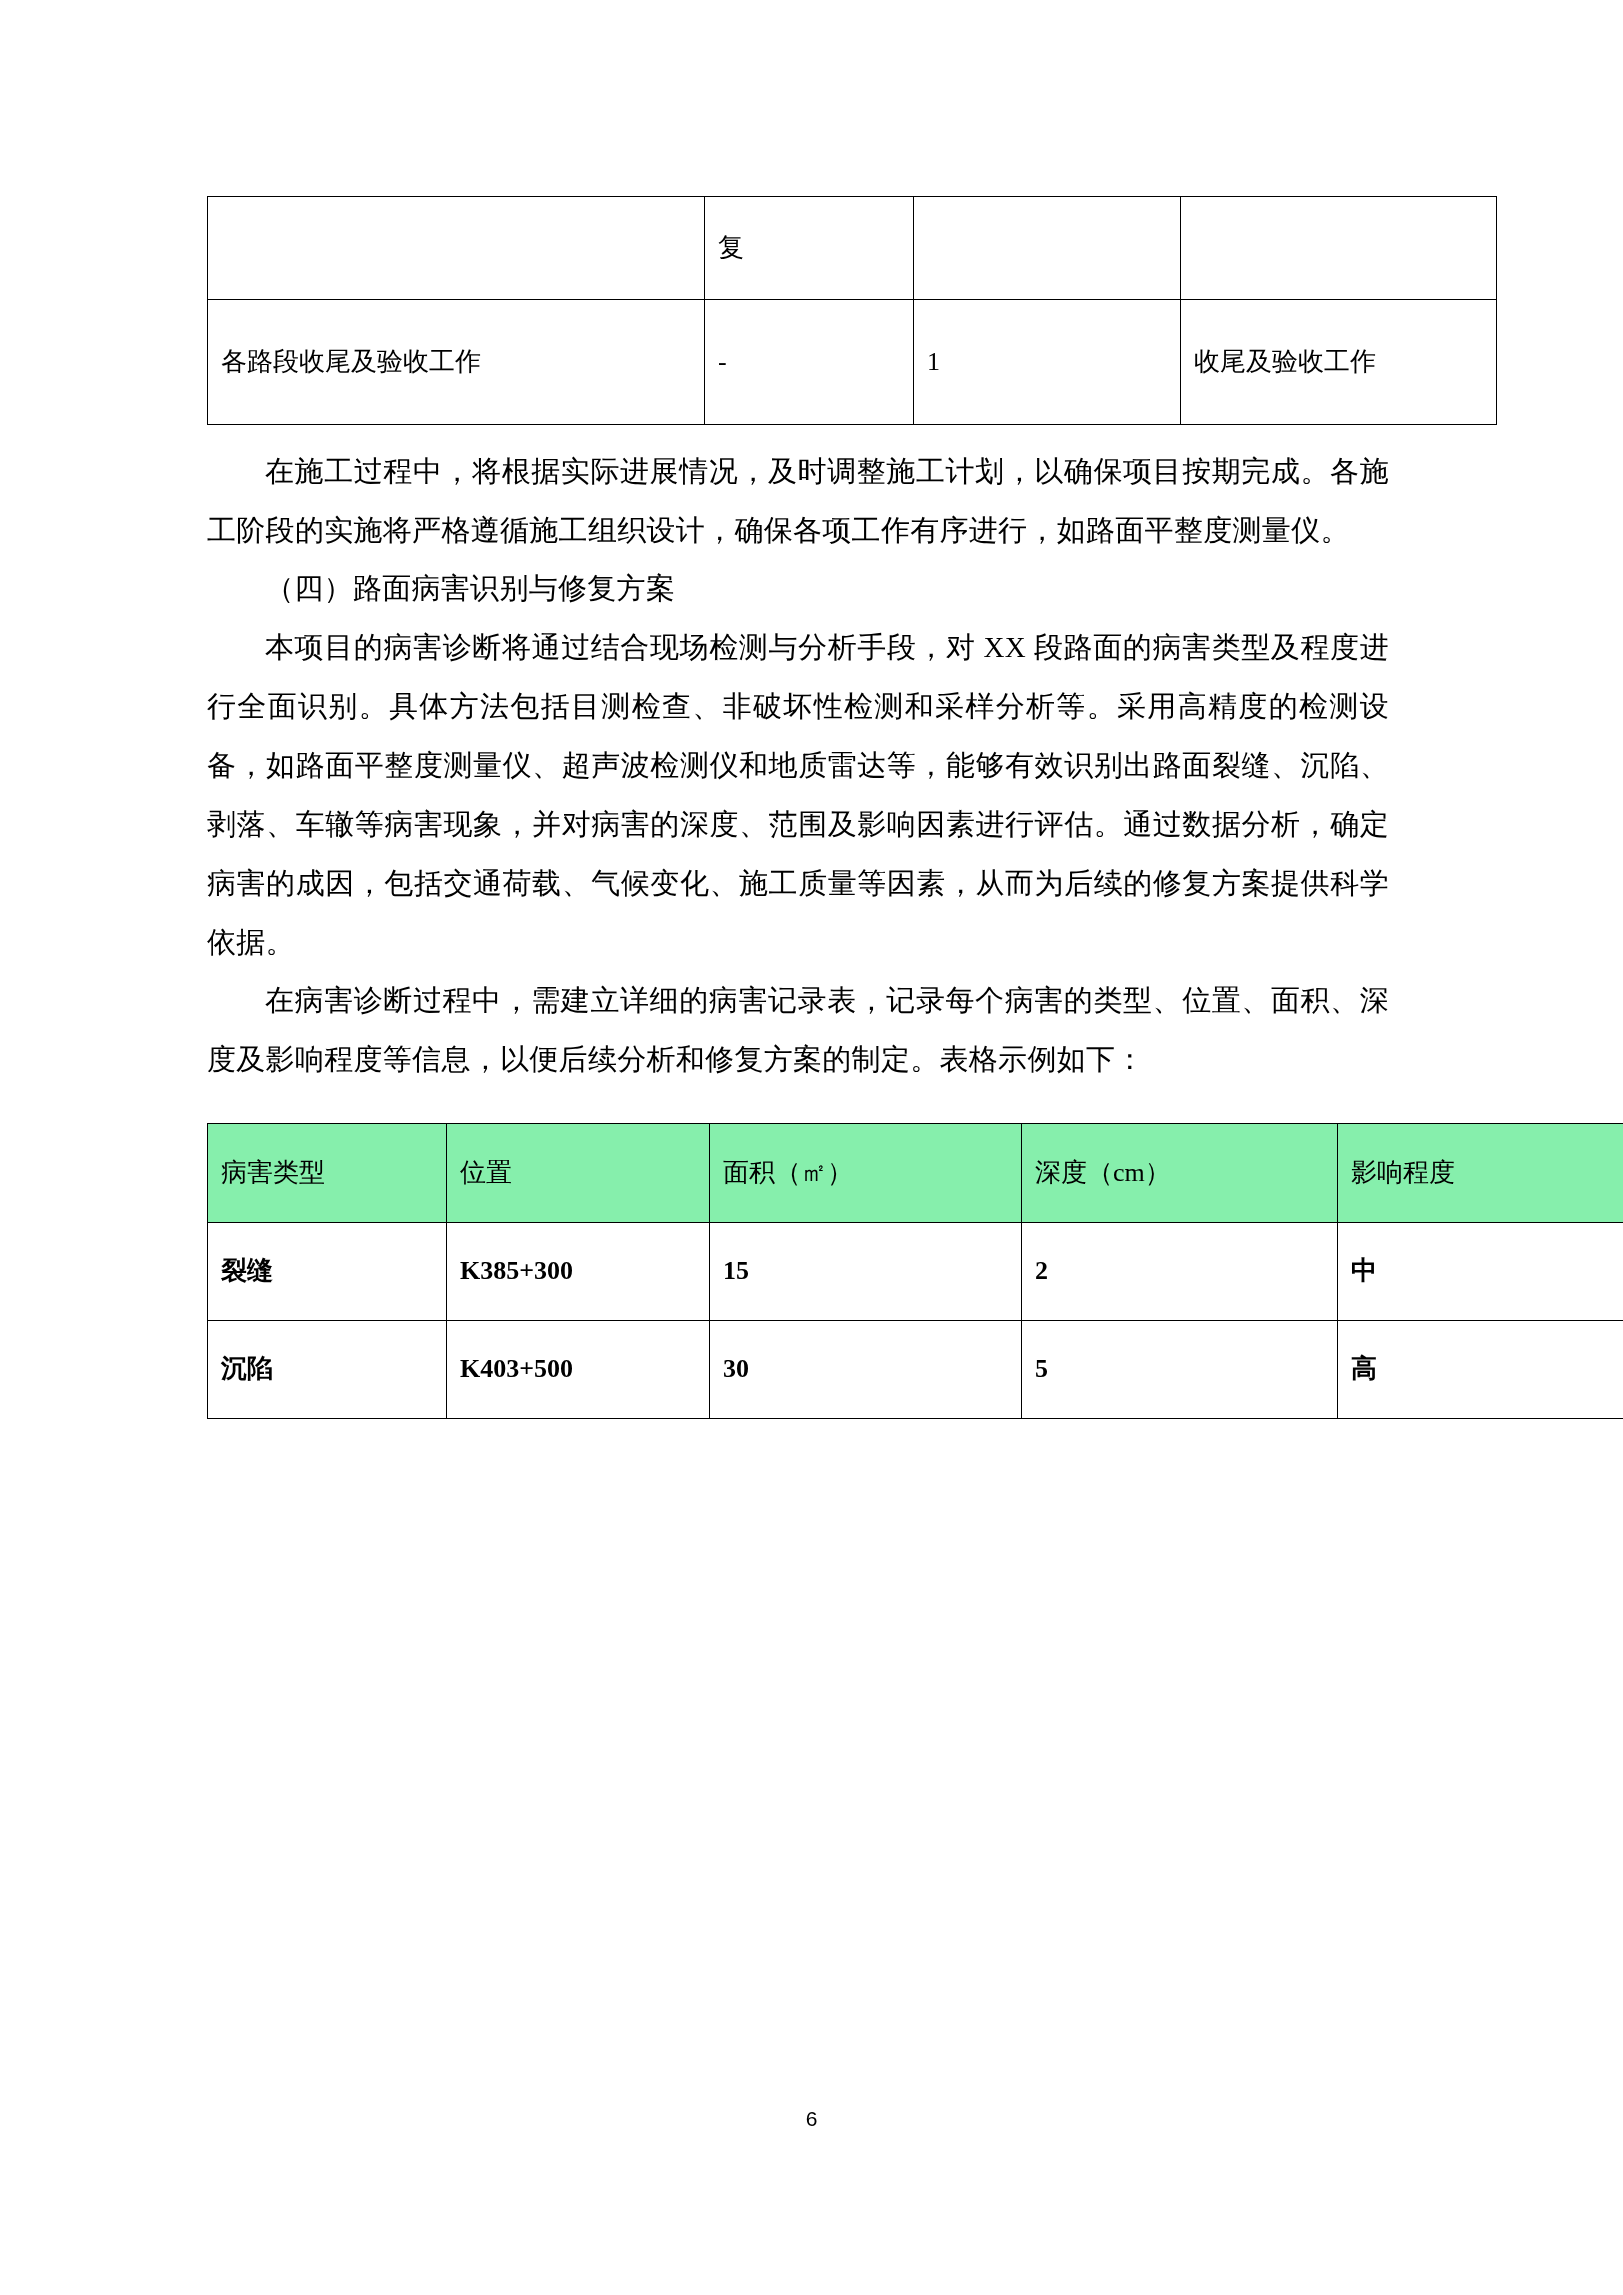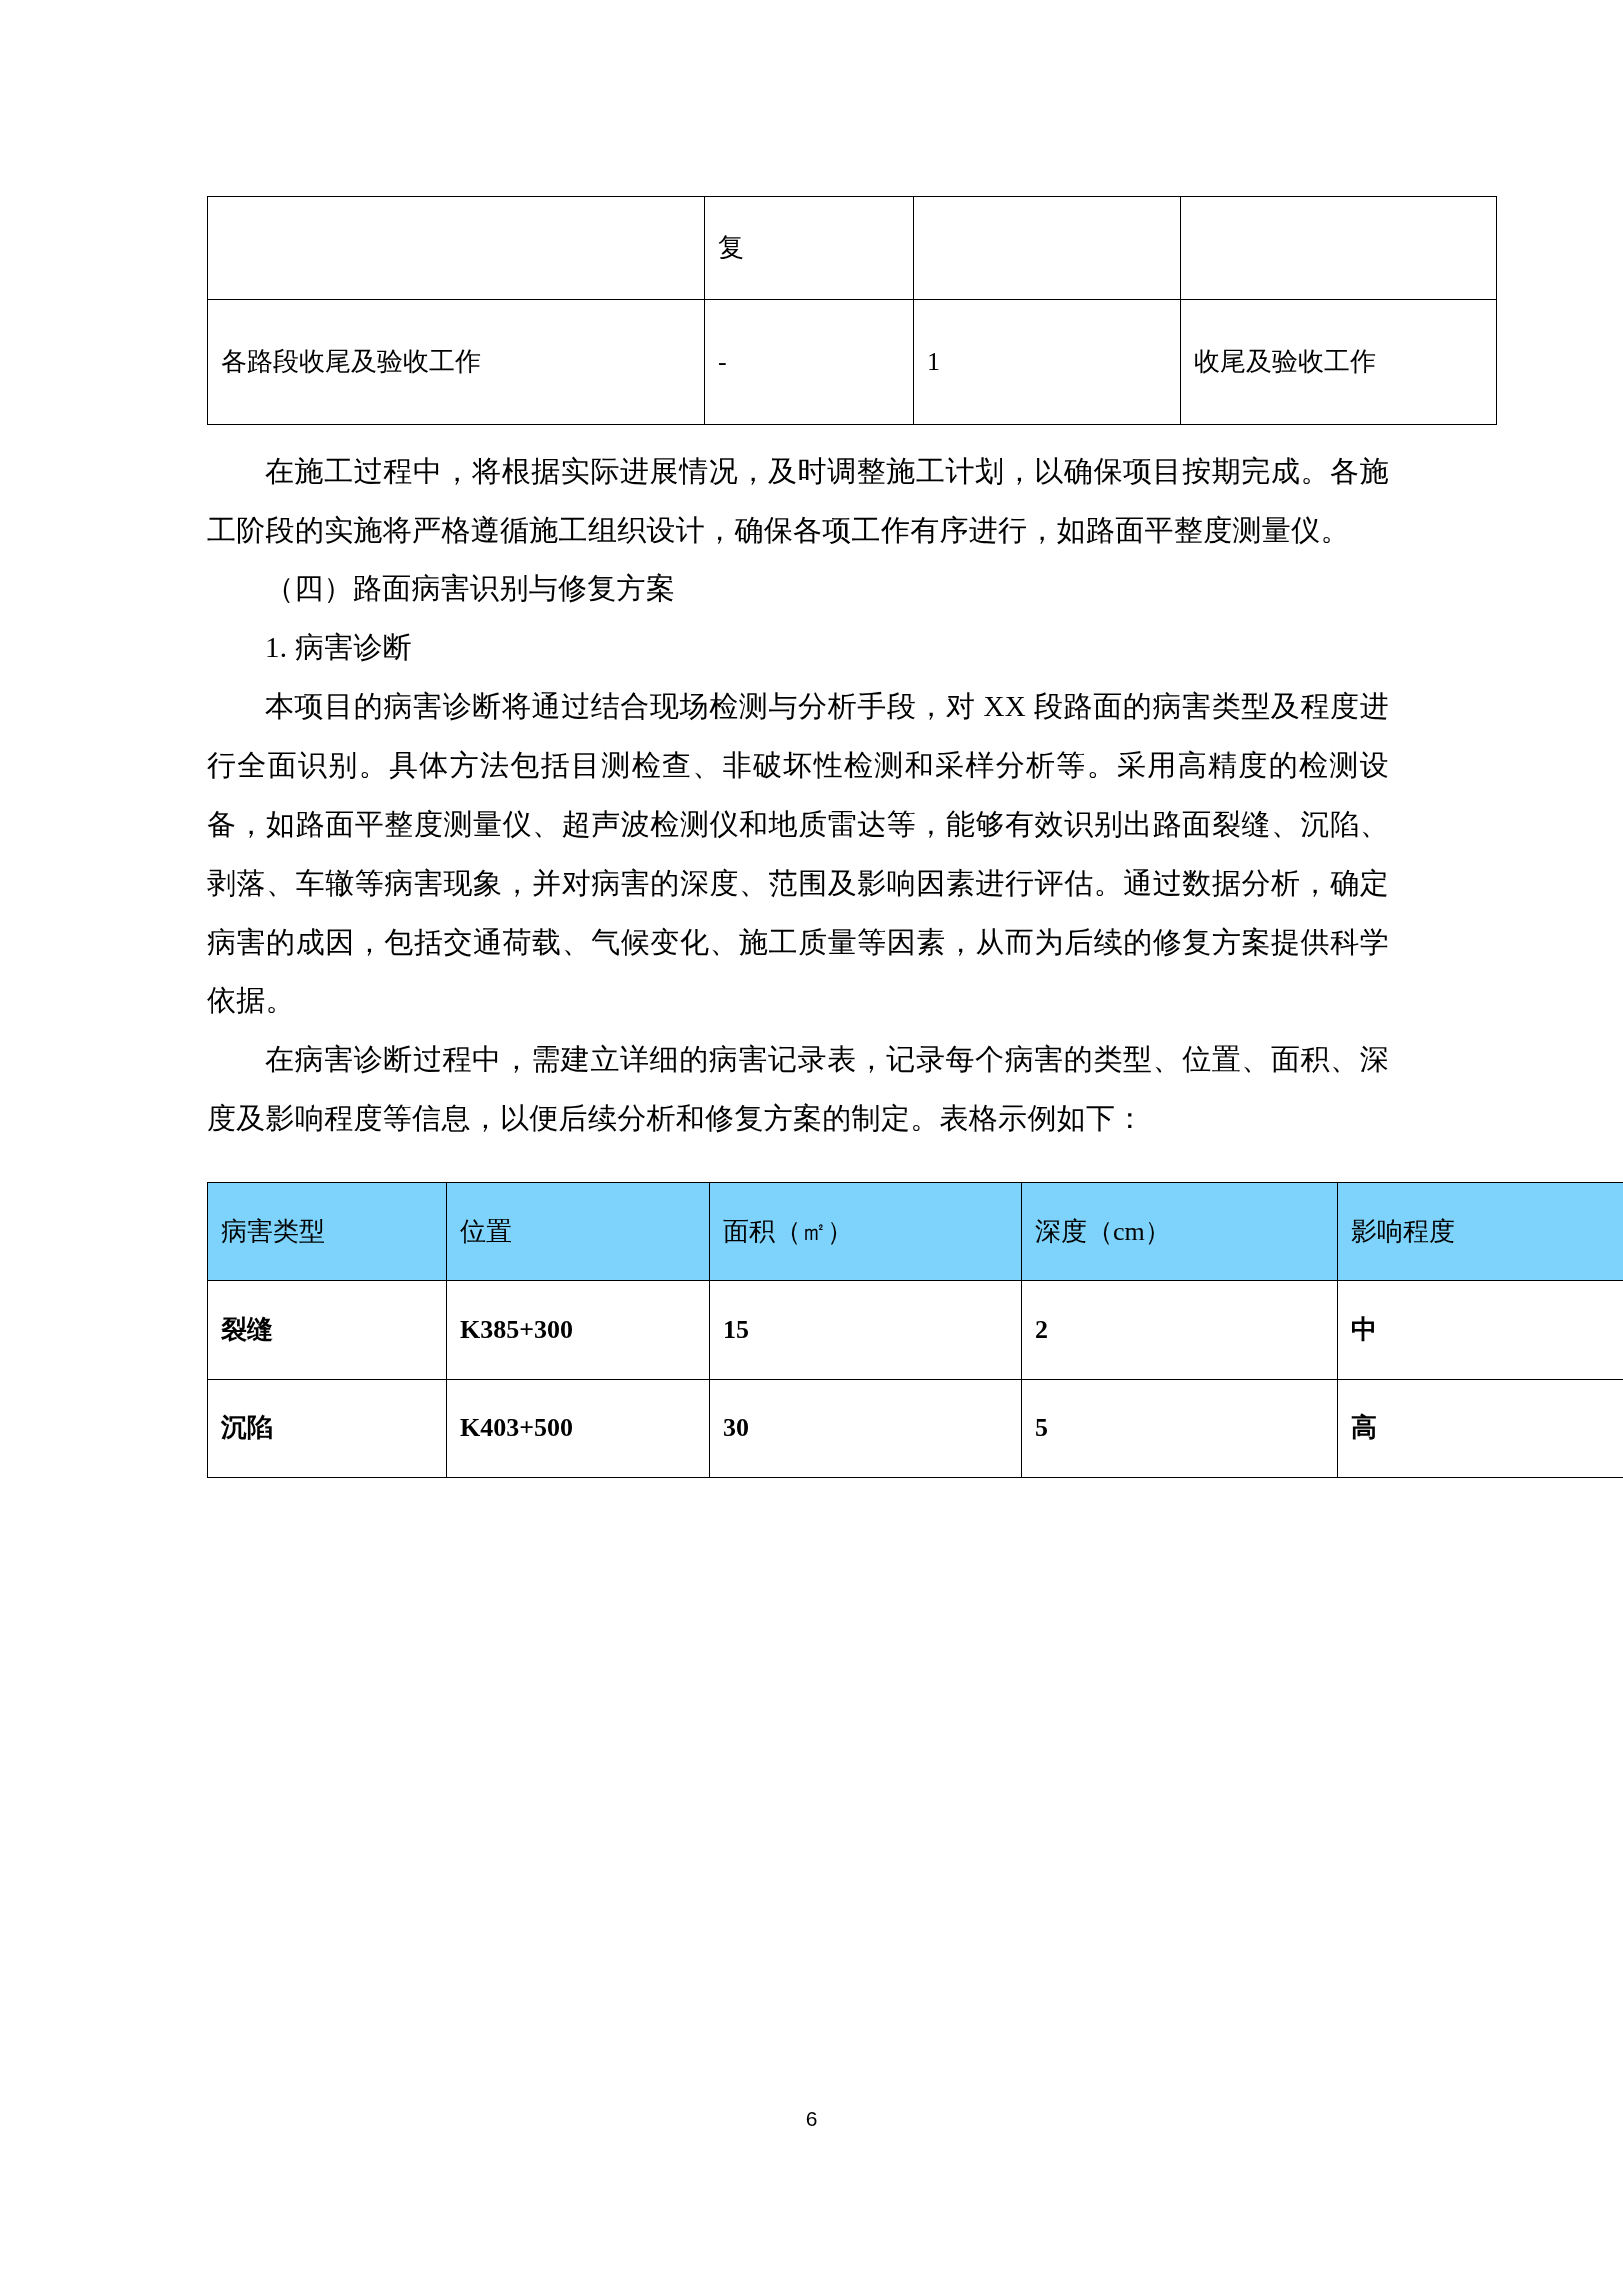--- a/index.html
+++ b/index.html
@@ -55,21 +55,21 @@
   table.doc-table.top-table td.c1 { width: 182px; }
   table.doc-table.top-table td.c2 { width: 240px; }
   table.doc-table.top-table td.c3 { width: 289px; margin-left: 44px; }
 
   table.defect-table th,
   table.defect-table td {
     height: 79px;
     font-weight: bold;
   }
   table.defect-table th {
-    background: #7dd3fc;
+    background: #86efac;
     font-weight: normal;
   }
   table.defect-table .d0 { width: 212px; }
   table.defect-table .d1 { width: 236px; }
   table.defect-table .d2 { width: 285px; }
   table.defect-table .d3 { width: 289px; }
   table.defect-table .d4 { width: 291px; }
 
   
   p.body-para {
@@ -134,21 +134,20 @@
         </tr>
       </tbody>
     </table>
 
     <div class="gap-after-table"></div>
 
     <p class="body-para indent">在施工过程中，将根据实际进展情况，及时调整施工计划，以确保项目按期完成。各施工阶段的实施将严格遵循施工组织设计，确保各项工作有序进行，如路面平整度测量仪。</p>
 
     <p class="heading-para">（四）路面病害识别与修复方案</p>
 
-    <p class="sub-heading">1. 病害诊断</p>
 
     <p class="body-para indent">本项目的病害诊断将通过结合现场检测与分析手段，对 XX 段路面的病害类型及程度进行全面识别。具体方法包括目测检查、非破坏性检测和采样分析等。采用高精度的检测设备，如路面平整度测量仪、超声波检测仪和地质雷达等，能够有效识别出路面裂缝、沉陷、剥落、车辙等病害现象，并对病害的深度、范围及影响因素进行评估。通过数据分析，确定病害的成因，包括交通荷载、气候变化、施工质量等因素，从而为后续的修复方案提供科学依据。</p>
 
     <p class="body-para indent">在病害诊断过程中，需建立详细的病害记录表，记录每个病害的类型、位置、面积、深度及影响程度等信息，以便后续分析和修复方案的制定。表格示例如下：</p>
 
     <div class="spacer-before-table"></div>
 
     <table class="doc-table defect-table">
       <thead>
         <tr>

